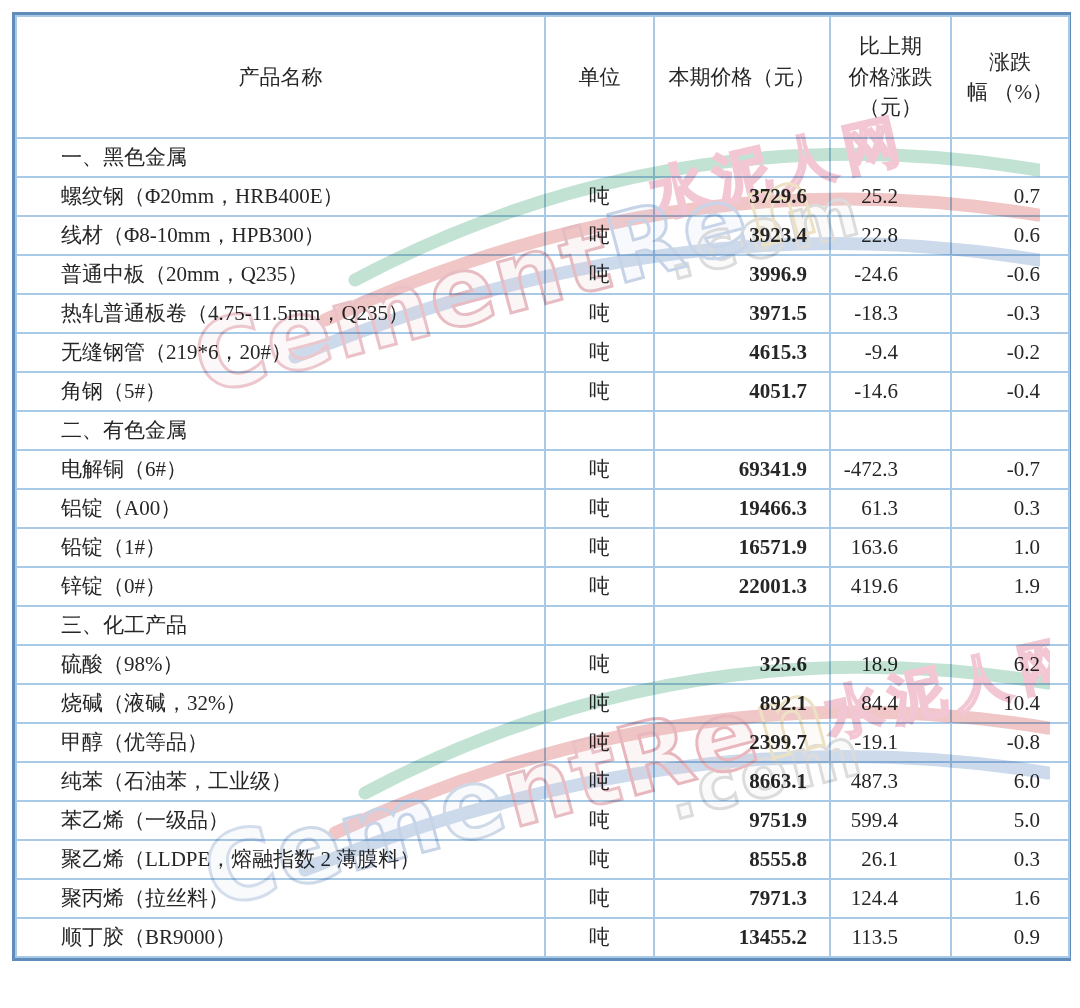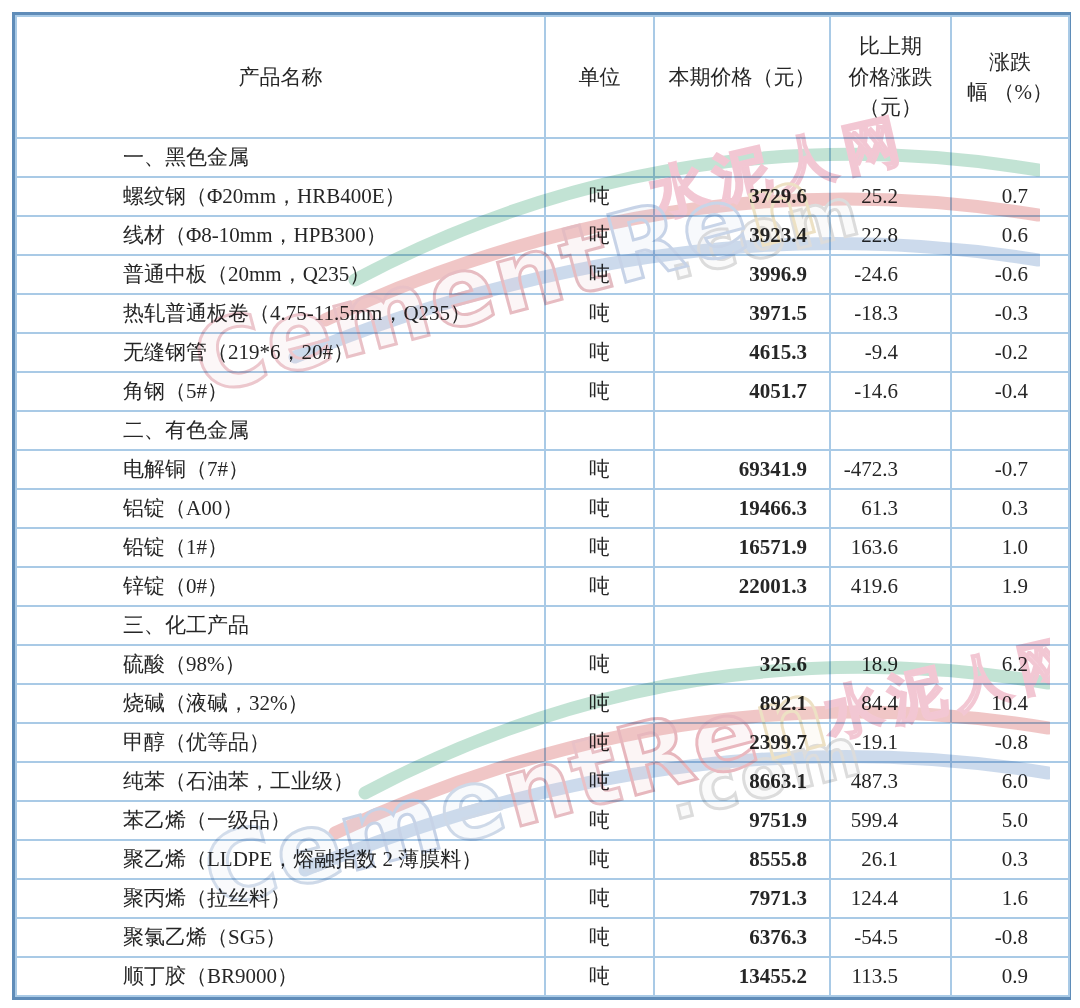--- a/index.html
+++ b/index.html
@@ -22,27 +22,27 @@
   table{border-collapse:collapse;table-layout:fixed;width:100%;}
   td{
     border:2px solid #a9cae6;
     color:#262626;
     font-size:21px;line-height:1.25;
     height:37px;padding:0;
     background:transparent;
     overflow:hidden;white-space:nowrap;
   }
   thead td{height:120px;text-align:center;vertical-align:middle;}
-  .c-name{text-align:left;padding-left:106px;}
+  .c-name{text-align:left;padding-left:44px;}
   .section-row .c-name{}
   .c-unit{text-align:center;}
   .c-num{text-align:right;}
   .c-price{padding-right:22px;font-weight:bold;}
   .c-change{padding-right:52px;border-radius:9px;}
-  .c-pct{padding-right:40px;}
+  .c-pct{padding-right:28px;}
   .hdr-line{display:block;line-height:1.45;}
   .hdr-split{display:flex;justify-content:space-between;padding:0 15px;line-height:1.45;}
 
   
   .wm{
     position:absolute;z-index:3;pointer-events:none;
     mix-blend-mode:multiply;opacity:.5;
   }
   .wm-upper{left:120px;top:95px;}
   .wm-lower{left:130px;top:608px;}
@@ -155,21 +155,21 @@
 
     <tr class="section-row">
       <td class="c-name">二、有色金属</td>
       <td></td>
       <td></td>
       <td></td>
       <td></td>
     </tr>
 
     <tr class="data-row">
-      <td class="c-name">电解铜（7#）</td>
+      <td class="c-name">电解铜（6#）</td>
       <td class="c-unit">吨</td>
       <td class="c-num c-price">69341.9</td>
       <td class="c-num c-change">-472.3</td>
       <td class="c-num c-pct">-0.7</td>
     </tr>
 
     <tr class="data-row">
       <td class="c-name">铝锭（A00）</td>
       <td class="c-unit">吨</td>
       <td class="c-num c-price">19466.3</td>
@@ -250,27 +250,20 @@
     </tr>
 
     <tr class="data-row">
       <td class="c-name">聚丙烯（拉丝料）</td>
       <td class="c-unit">吨</td>
       <td class="c-num c-price">7971.3</td>
       <td class="c-num c-change">124.4</td>
       <td class="c-num c-pct">1.6</td>
     </tr>
 
-    <tr class="data-row">
-      <td class="c-name">聚氯乙烯（SG5）</td>
-      <td class="c-unit">吨</td>
-      <td class="c-num c-price">6376.3</td>
-      <td class="c-num c-change">-54.5</td>
-      <td class="c-num c-pct">-0.8</td>
-    </tr>
 
     <tr class="data-row">
       <td class="c-name">顺丁胶（BR9000）</td>
       <td class="c-unit">吨</td>
       <td class="c-num c-price">13455.2</td>
       <td class="c-num c-change">113.5</td>
       <td class="c-num c-pct">0.9</td>
     </tr>
   </tbody>
     </table>

